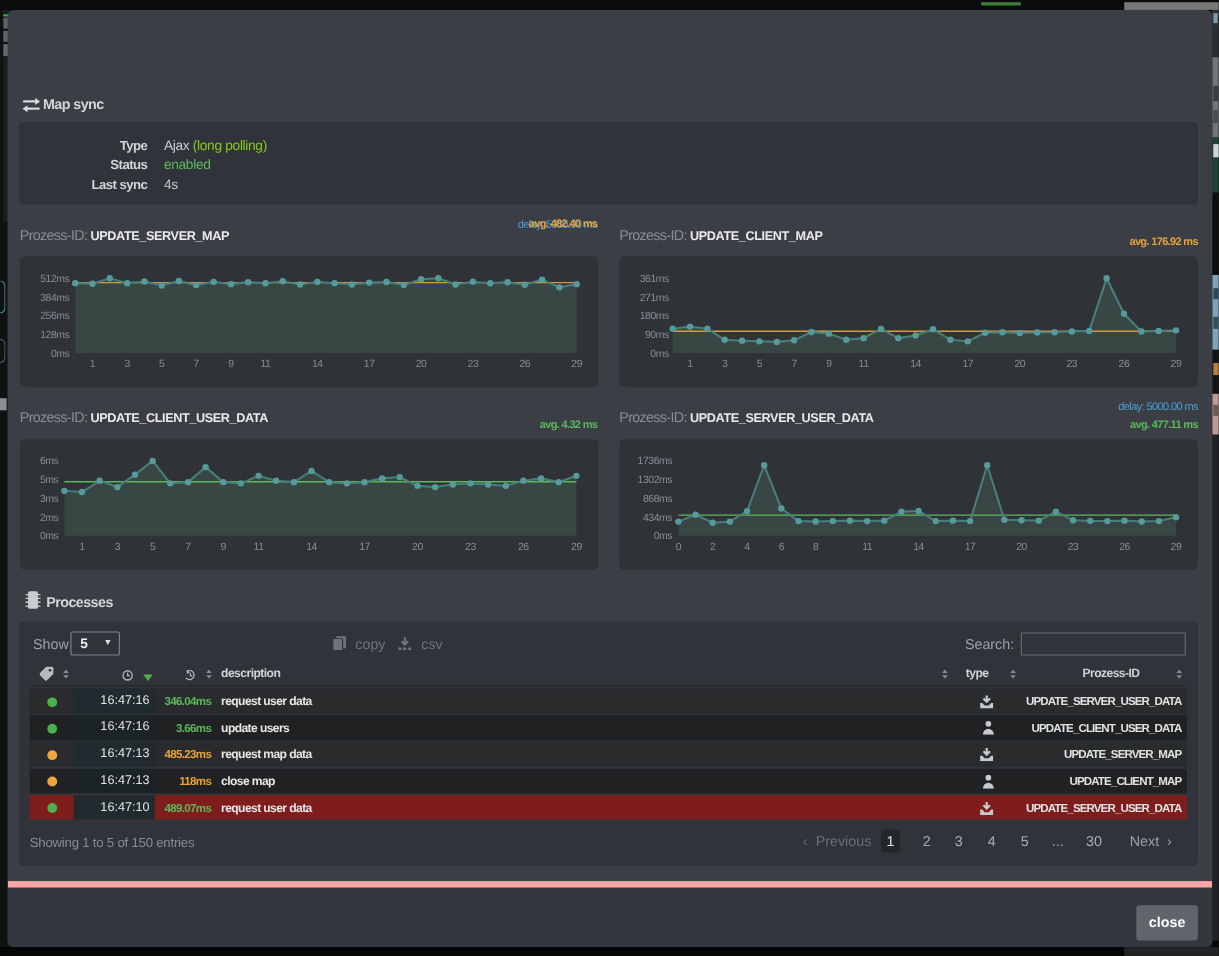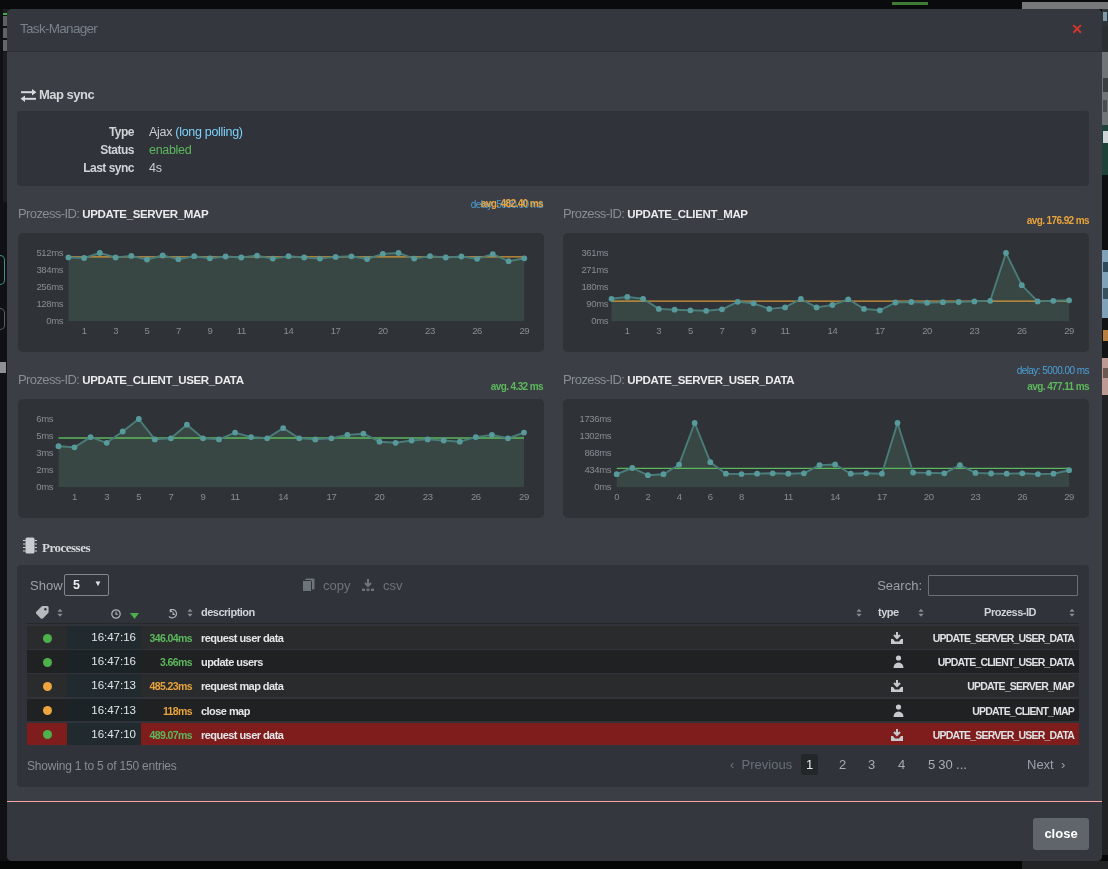--- a/index.html
+++ b/index.html
@@ -5,21 +5,21 @@
 html,body{margin:0;padding:0;background:#0b0c0d;}
 *{box-sizing:border-box;}
 body{font-family:"Liberation Sans",sans-serif;}
 #stage{position:relative;width:1108px;height:869px;overflow:hidden;background:#0b0c0d;will-change:transform;}
 .abs{position:absolute;}
 #modal{position:absolute;left:7px;top:9px;width:1095px;height:852px;background:#3b3e44;border-radius:5px;}
 #mhead{position:absolute;left:0;top:0;width:100%;height:43px;background:#34373e;border-bottom:1px solid #2d3035;border-radius:5px 5px 0 0;}
 #mhead .title{position:absolute;left:13px;top:12px;font-size:13.5px;letter-spacing:-0.7px;color:#79818a;}
 #mhead .x{position:absolute;right:19px;top:12px;font-size:14px;font-weight:700;color:#d3362d;}
 #mbody{position:absolute;left:0;top:44px;width:100%;height:748px;background:#3b3e44;}
-#mfoot{position:absolute;left:0;top:792px;width:100%;height:60px;background:#34373e;border-top:1px solid #fca5a5;border-radius:0 0 5px 5px;}
+#mfoot{position:absolute;left:0;top:792px;width:100%;height:60px;background:#34373e;border-top:6px solid #fca5a5;border-radius:0 0 5px 5px;}
 .panel{position:absolute;background:#303339;border-radius:4px;}
 .chartbox{position:absolute;width:526px;height:119px;background:#2f3237;border-radius:5px;}
 .sechead{position:absolute;font-size:13px;font-weight:700;letter-spacing:-0.5px;color:#d3d7da;}
 .ctitle{position:absolute;font-size:13px;letter-spacing:-0.6px;color:#878e94;white-space:nowrap;}
 .ctitle b{color:#e9ebed;font-weight:700;font-size:11.5px;letter-spacing:-0.35px;}
 .delay{position:absolute;font-size:10px;letter-spacing:-0.55px;font-weight:400;color:#4b9fd8;text-align:center;white-space:nowrap;}
 .avg{position:absolute;font-size:10px;letter-spacing:-0.6px;font-weight:700;text-align:right;white-space:nowrap;}
 .lbl{font-weight:700;letter-spacing:-0.5px;color:#d0d4d8;}
 
 #tbl{position:absolute;left:10px;top:512px;width:1072px;height:222px;background:#303339;border-radius:4px;font-size:12px;color:#9aa1a7;}
@@ -71,42 +71,38 @@
   <div class="abs" style="left:1103px;top:368px;width:5px;height:10px;background:#6c5751;"></div>
   <div class="abs" style="left:1102px;top:855px;width:6px;height:14px;background:#060707;"></div>
 
   <div class="abs" style="left:0;top:861px;width:1108px;height:8px;background:#050606;"></div>
   <div class="abs" style="left:1022px;top:861px;width:86px;height:8px;background:#222426;"></div>
   <div class="abs" style="left:0;top:0;width:1108px;height:9px;background:#0a0b0c;"></div>
   <div class="abs" style="left:892px;top:2px;width:36px;height:3px;background:#3f7d36;"></div>
   <div class="abs" style="left:1022px;top:2px;width:86px;height:7px;background:#77787a;"></div>
 
   <div id="modal">
-    <div id="mhead">
-        <span class="title">Task-Manager</span>
-        <span class="x">✕</span>
-      </div>
     <div id="mbody">
 
       <svg class="abs" style="left:13px;top:36px" width="17" height="13" viewBox="0 0 17 13">
           <path d="M1 3.2 h12" stroke="#d6dadd" stroke-width="2" fill="none"></path>
           <path d="M12 0 L16.5 3.2 L12 6.4 Z" fill="#d6dadd"></path>
           <path d="M4 9.8 h12" stroke="#d6dadd" stroke-width="2" fill="none"></path>
           <path d="M5 6.6 L0.5 9.8 L5 13 Z" fill="#d6dadd"></path>
         </svg>
       <div class="sechead" style="left:32px;top:34px;">Map sync</div>
 
       <div class="panel" style="left:10px;top:58px;width:1072px;height:75px;"></div>
       <div class="abs" style="left:10px;top:70px;width:117px;text-align:right;font-size:12px;line-height:18px;">
         <div class="lbl">Type</div>
           <div class="lbl">Status</div>
           <div class="lbl">Last sync</div>
       </div>
       <div class="abs" style="left:142px;top:70px;font-size:12.5px;letter-spacing:-0.3px;line-height:18px;color:#c9cdd1;">
-        <div>Ajax <span style="color:#7dd3fc">(long polling)</span></div>
+        <div>Ajax <span style="color:#84cc16">(long polling)</span></div>
           <div class="g">enabled</div>
           <div>4s</div>
       </div>
 
       <div class="ctitle" style="left:11px;top:153px;">Prozess-ID: <b>UPDATE_SERVER_MAP</b></div>
       <div class="delay" style="right:559px;top:146px;">delay: 5000.00 ms</div>
       <div class="avg o" style="right:559px;top:145px;">avg. 482.40 ms</div>
       <div class="ctitle" style="left:556px;top:153px;">Prozess-ID: <b>UPDATE_CLIENT_MAP</b></div>
       <div class="avg o" style="right:13px;top:162px;">avg. 176.92 ms</div>
 
@@ -333,21 +329,21 @@
             <text x="506.1" y="101" font-size="9.5" letter-spacing="-0.4" fill="#878e94" text-anchor="middle" font-family="Liberation Sans, sans-serif">29</text>
           </svg>
         </div>
 
       <svg class="abs" style="left:16px;top:484px" width="14" height="17" viewBox="0 0 14 17">
           <rect x="2.5" y="0.5" width="9" height="16" rx="1.5" fill="#c9cdd1"></rect>
           <g stroke="#c9cdd1" stroke-width="1.2">
             <path d="M0 3.5h2.5M0 7h2.5M0 10.5h2.5M0 14h2.5M11.5 3.5h2.5M11.5 7h2.5M11.5 10.5h2.5M11.5 14h2.5"></path>
           </g>
         </svg>
-      <div class="sechead" style="left:35px;top:487px;font-family:Liberation Serif, serif;">Processes</div>
+      <div class="sechead" style="left:35px;top:487px;">Processes</div>
       <div id="tbl">
           <div class="abs" style="left:13px;top:13px;font-size:13px;color:#9aa1a7;text-align:center;">Show</div>
           <div class="selbox" style="left:47px;top:9px;">
             <span style="position:absolute;left:8px;top:3px;font-size:12.5px;font-weight:700;">5</span>
             <span style="position:absolute;right:6px;top:4px;font-size:8px;color:#dfe2e4;">▼</span>
           </div>
           <svg class="abs" style="left:285px;top:13px" width="13" height="14" viewBox="0 0 13 14">
             <rect x="3.5" y="0.5" width="9" height="11" rx="1" fill="#6d747a"></rect>
             <rect x="0.5" y="2.5" width="9" height="11" rx="1" fill="#6d747a" stroke="#2e3135" stroke-width="1"></rect>
           </svg>
@@ -462,21 +458,21 @@
             <div class="pid">UPDATE_SERVER_USER_DATA</div>
           </div>
           <div class="abs" style="left:10px;top:194px;font-size:12px;letter-spacing:-0.2px;color:#868d93;">Showing 1 to 5 of 150 entries</div>
           <div class="abs" style="left:713px;top:192px;font-size:13px;color:#687077;">‹ &nbsp;Previous</div>
           <div class="pagenum" style="left:784px;top:189px;width:17px;height:21px;background:#24272a;border-radius:2px;color:#e4e7e9;line-height:21px;">1</div>
           <div class="pagenum" style="left:817px;top:192px;width:17px;">2</div>
           <div class="pagenum" style="left:846px;top:192px;width:17px;">3</div>
           <div class="pagenum" style="left:876px;top:192px;width:17px;">4</div>
           <div class="pagenum" style="left:906px;top:192px;width:17px;">5</div>
           <div class="pagenum" style="left:936px;top:192px;width:17px;">...</div>
-          <div class="pagenum" style="left:920px;top:192px;width:17px;">30</div>
+          <div class="pagenum" style="left:969px;top:192px;width:17px;">30</div>
           <div class="abs" style="left:1010px;top:192px;font-size:13px;color:#9aa1a8;">Next &nbsp;›</div>
         </div>
     </div>
     <div id="mfoot">
         <div class="closebtn">close</div>
       </div>
   </div>
 </div>
 
 </body></html>

